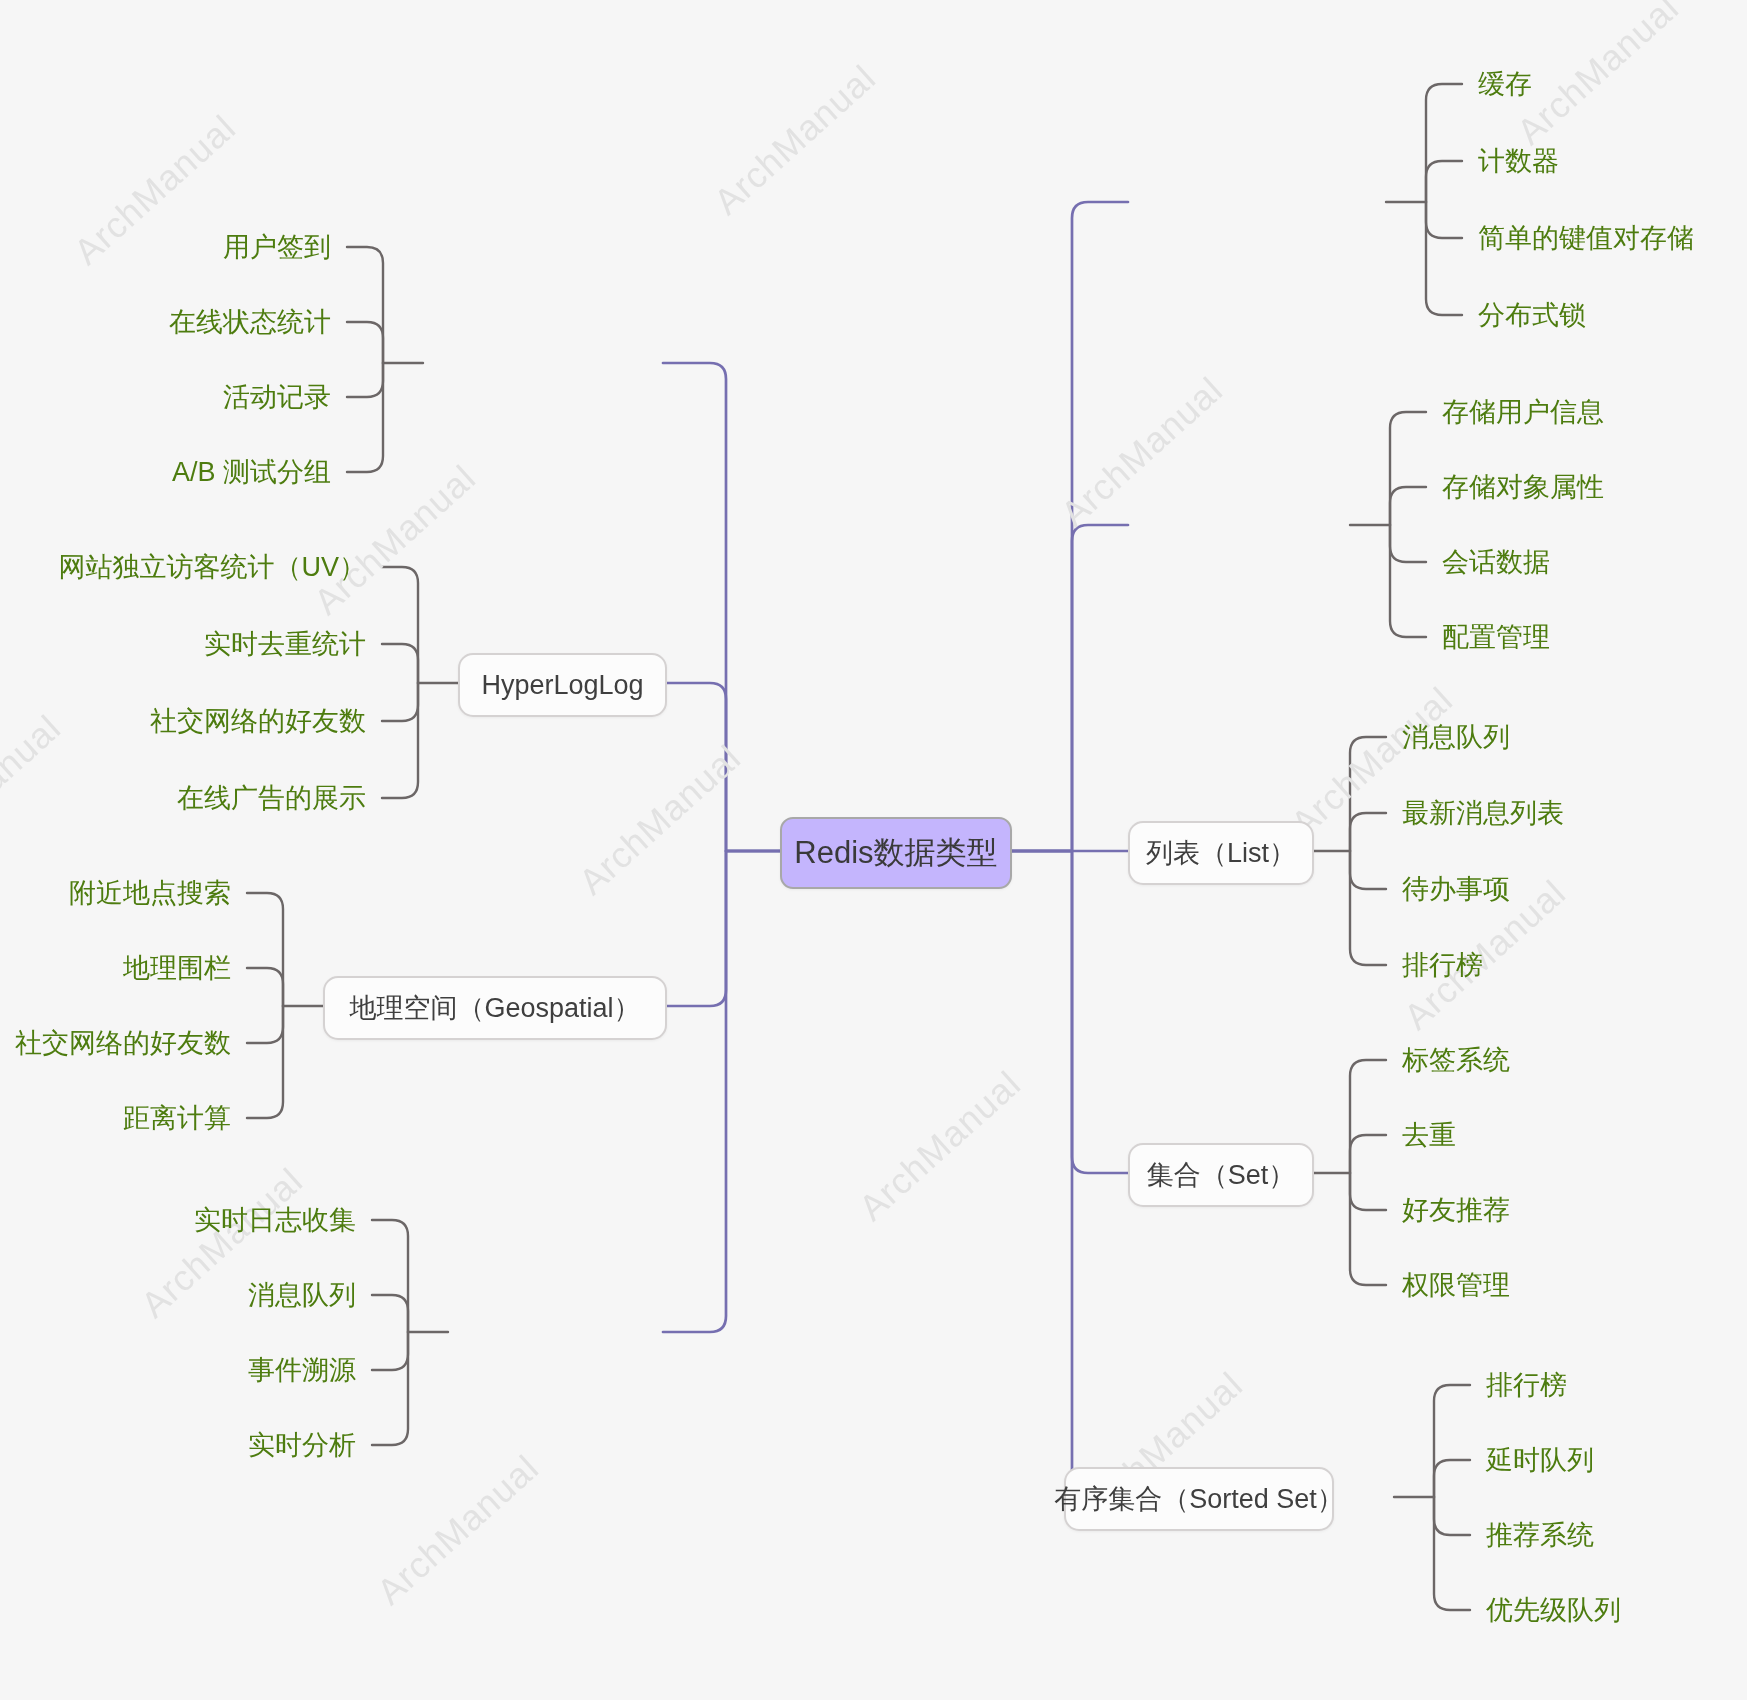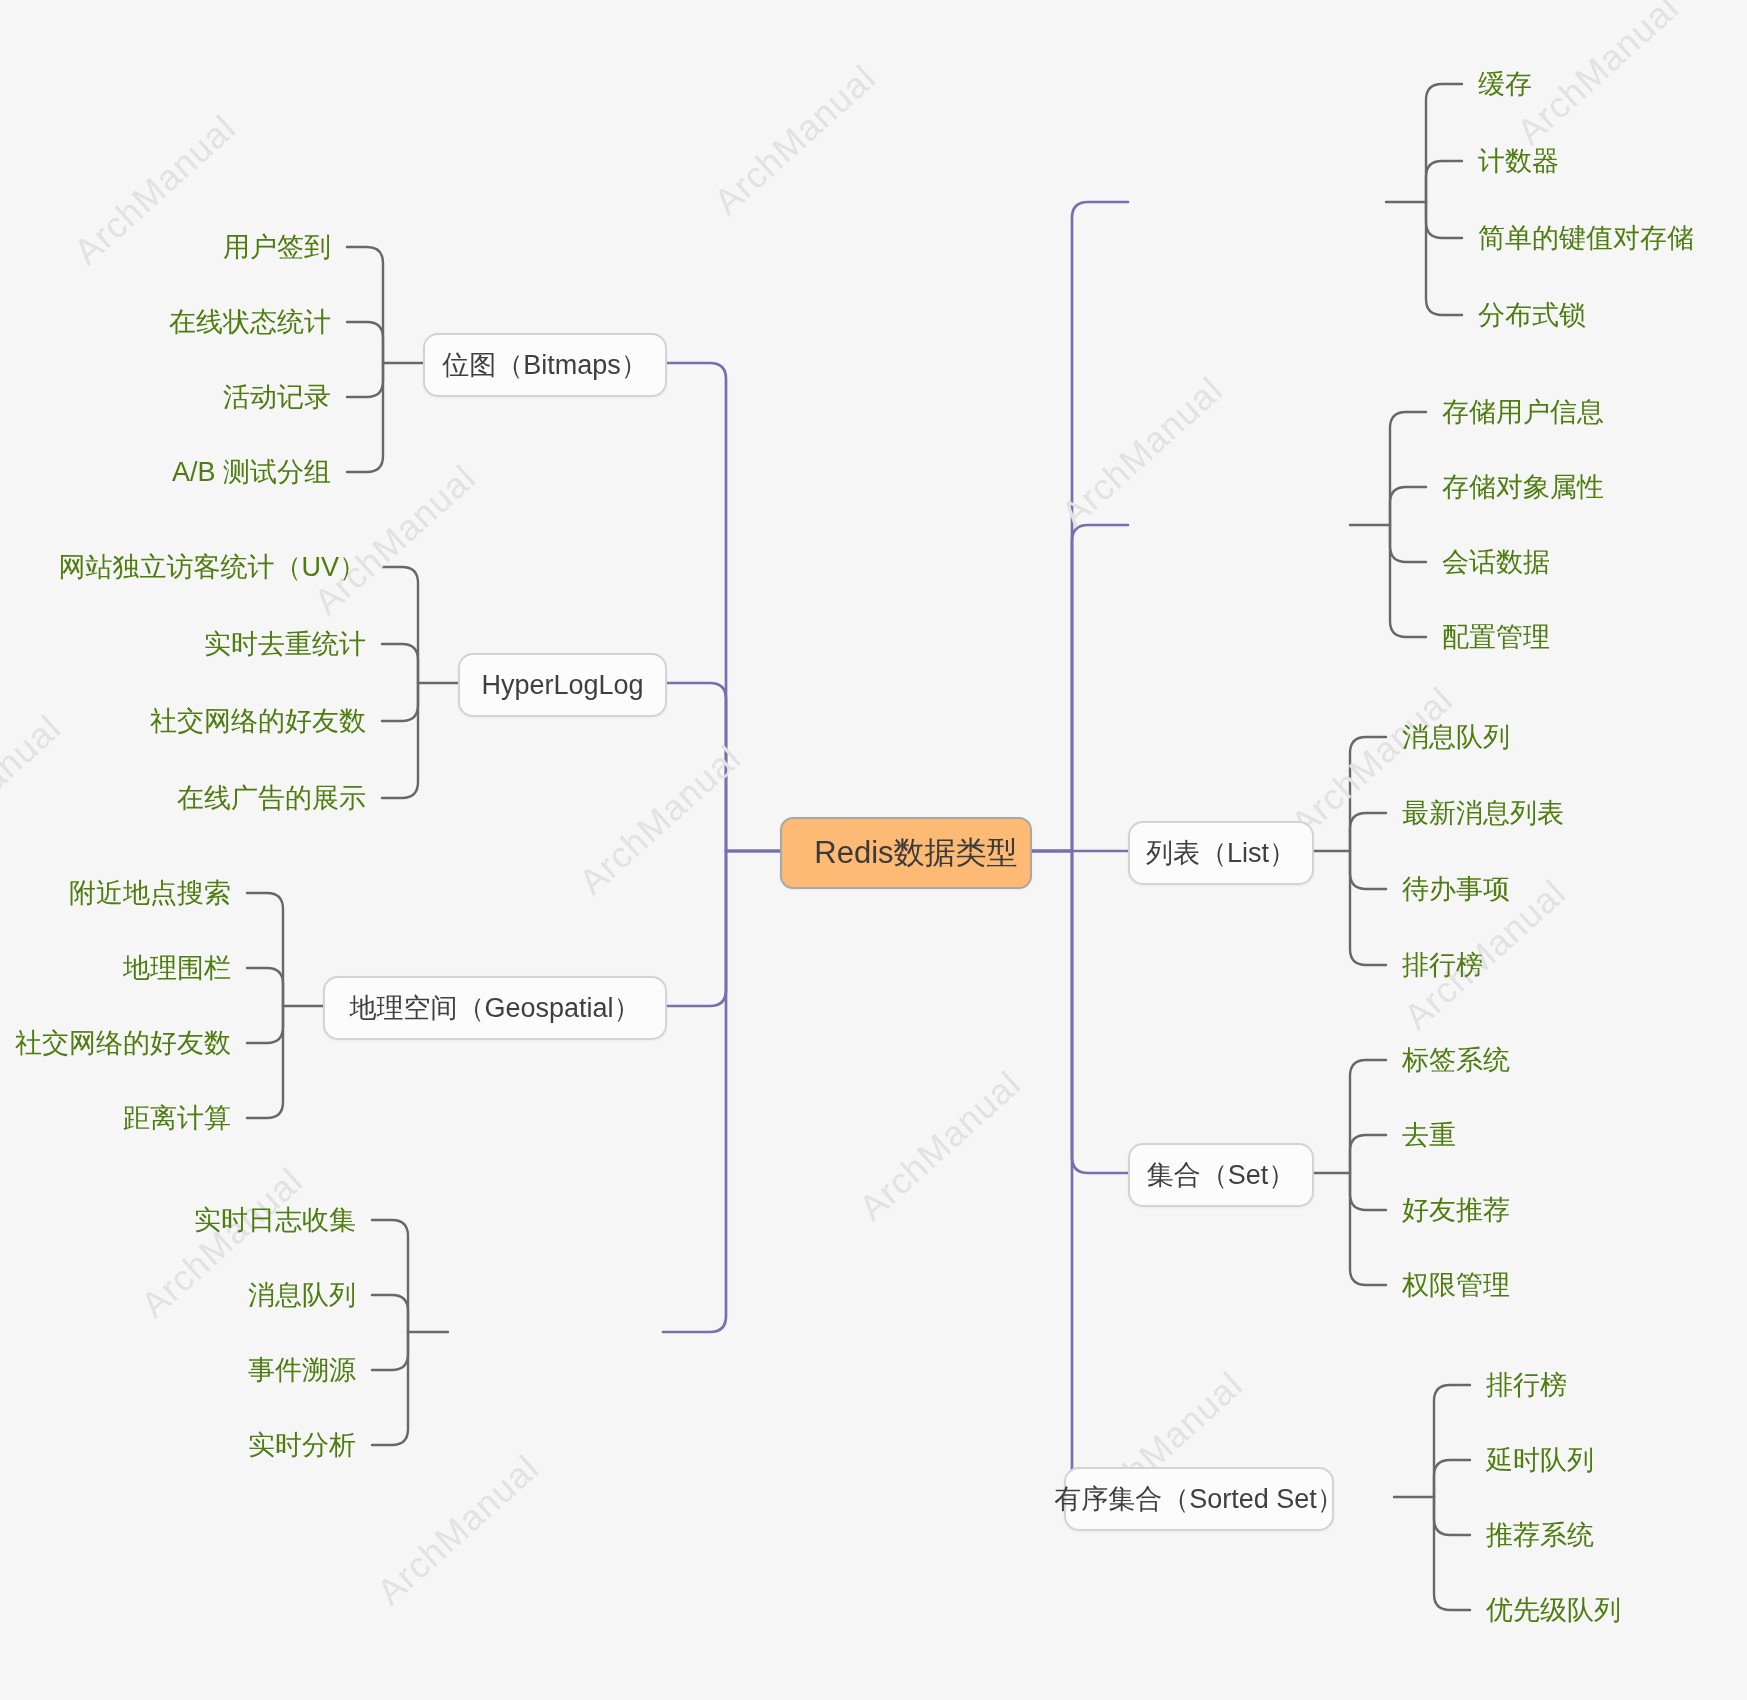--- a/index.html
+++ b/index.html
@@ -14,22 +14,22 @@
     white-space:nowrap; transform:translate(-50%,-50%) rotate(-42deg);
     user-select:none; pointer-events:none;
   }
   .node {
     position:absolute; display:flex; align-items:center; justify-content:center;
     background:#fcfcfc; border:2px solid #d5d2d2; border-radius:15px;
     color:#3f3f3f; font-size:27px; white-space:nowrap;
     box-shadow:0 1px 3px rgba(0,0,0,0.05); cursor:default;
   }
   .node.root {
-    background:#fdba74; border-color:#a8a8a8; border-radius:13px;
-    font-size:31px; color:#3a3a3a;padding-left:20px;
+    background:#c4b5fd; border-color:#a8a8a8; border-radius:13px;
+    font-size:31px; color:#3a3a3a;
   }
   .leaf {
     position:absolute; color:#4d7c0f; font-size:27px; white-space:nowrap;
     transform:translateY(-50%); cursor:default;
   }
 </style>
 </head>
 <body>
 
 <div class="canvas">
@@ -115,21 +115,20 @@
   <div class="wm" style="left:-20px;top:790px">ArchManual</div>
   <div class="wm" style="left:1372px;top:762px">ArchManual</div>
   <div class="wm" style="left:940px;top:1146px">ArchManual</div>
   <div class="wm" style="left:222px;top:1243px">ArchManual</div>
   <div class="wm" style="left:1485px;top:955px">ArchManual</div>
   <div class="wm" style="left:458px;top:1530px">ArchManual</div>
   <div class="wm" style="left:1162px;top:1447px">ArchManual</div>
 
   <div class="node root" style="left:780px;top:817px;width:228px;height:68px">Redis数据类型</div>
 
-  <div class="node" style="left:423px;top:333px;width:240px;height:60px">位图（Bitmaps）</div>
   <div class="node" style="left:458px;top:653px;width:205px;height:60px">HyperLogLog</div>
   <div class="node" style="left:323px;top:976px;width:340px;height:60px">地理空间（Geospatial）</div>
 
   <div class="node" style="left:1128px;top:821px;width:182px;height:60px">列表（List）</div>
   <div class="node" style="left:1128px;top:1143px;width:182px;height:60px">集合（Set）</div>
   <div class="node" style="left:1064px;top:1467px;width:266px;height:60px">有序集合（Sorted Set）</div>
 
   <div class="leaf" style="right:1416px;top:247px">用户签到</div>
   <div class="leaf" style="right:1416px;top:322px">在线状态统计</div>
   <div class="leaf" style="right:1416px;top:397px">活动记录</div>

